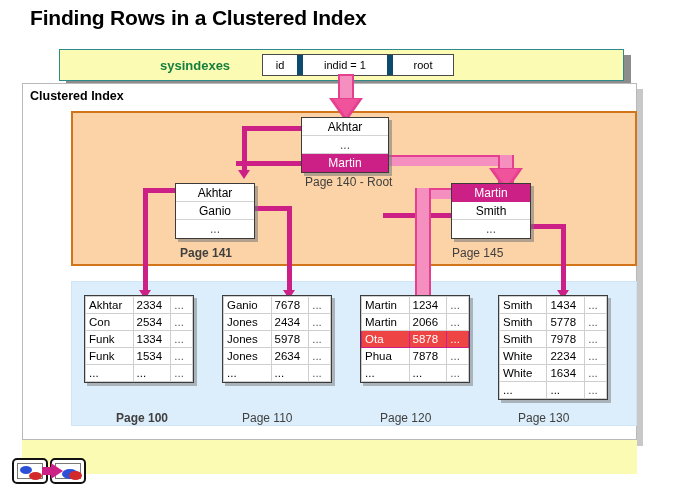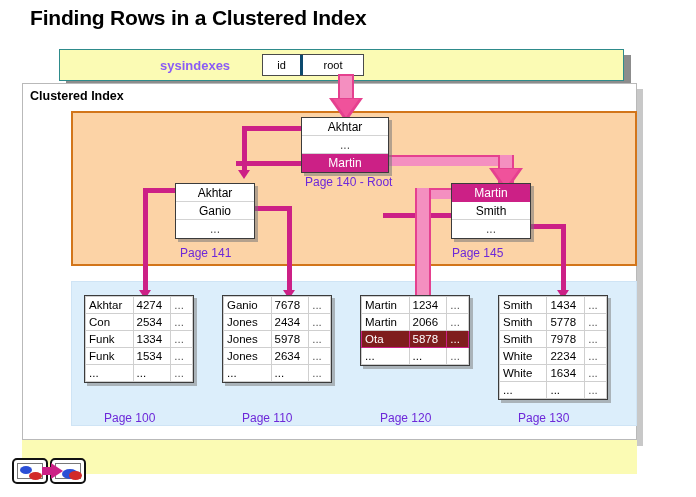--- a/index.html
+++ b/index.html
@@ -26,29 +26,29 @@
     background:#fbfbb4;border:1px solid #2e8b8b;box-sizing:border-box;
   }
   .sysband-shadow{
     position:absolute;left:624px;top:55px;width:7px;height:32px;background:#8c8c8c;
   }
   .sysband-shadow2{
     position:absolute;left:66px;top:81px;width:565px;height:6px;background:#8c8c8c;
   }
   .sysindexes-label{
     position:absolute;left:160px;top:58px;
-    font-size:13px;font-weight:bold;color:#8b5cf6;
+    font-size:13px;font-weight:bold;color:#15803d;
   }
   .sysrow{
     position:absolute;left:262px;top:54px;height:22px;
     display:flex;background:#ffffff;border:1px solid #4a4a4a;box-sizing:border-box;
   }
   .sysrow .cell{
     display:flex;align-items:center;justify-content:center;
-    font-size:11px;color:#000;border-right:3px solid #0c4a6e;box-sizing:border-box;
+    font-size:11px;color:#000;border-right:6px solid #0c4a6e;box-sizing:border-box;
   }
   .sysrow .cell:last-child{border-right:none;}
   .c-id{width:40px;}
   .c-indid{width:90px;}
   .c-root{width:60px;}
 
   
   .ci-panel{
     position:absolute;left:22px;top:83px;width:615px;height:357px;
     background:#ffffff;border:1px solid #b9b9b9;box-sizing:border-box;
@@ -84,41 +84,41 @@
     border-bottom:1px solid #d3d3d3;box-sizing:border-box;
     background:#ffffff;
   }
   .node .nrow:last-child{border-bottom:none;}
   .node .nrow.hl{
     background:#cc2086;color:#ffffff;border-bottom:none;
   }
   .node .nrow.dots{color:#555;font-size:12px;}
 
   .pglabel{
-    position:absolute;font-size:12px;color:#6d28d9;white-space:nowrap;z-index:6;
+    position:absolute;font-size:12px;color:#404040;white-space:nowrap;z-index:6;
   }
 
   
   .leafpage{
     position:absolute;background:#ffffff;
     border:1px solid #3b3b3b;box-sizing:border-box;
     box-shadow:3px 3px 0 rgba(120,120,120,0.5);
     z-index:6;
   }
   .leafpage table{border-collapse:collapse;width:100%;}
   .leafpage td{
     height:17px;font-size:11.5px;color:#000;
     border:1px solid #cfcfcf;
     padding:0 3px;box-sizing:border-box;
     white-space:nowrap;
   }
   .leafpage td.k{width:48px;text-align:left;}
   .leafpage td.v{width:38px;text-align:left;}
   .leafpage td.e{width:22px;text-align:left;color:#555;}
-  .leafpage tr.hl td{background:#7f1d1d;color:#ffffff;border-color:#cc2086;}
+  .leafpage tr.hl td{background:#ef4444;color:#ffffff;border-color:#cc2086;}
 
   
   .mg{position:absolute;background:#cc2086;z-index:4;}
   .arrowdown{
     position:absolute;width:0;height:0;
     border-left:6px solid transparent;border-right:6px solid transparent;
     border-top:9px solid #cc2086;z-index:4;
   }
 
   
@@ -162,20 +162,21 @@
 <div id="stage">
 
   <div class="title">Finding Rows in a Clustered Index</div>
 
   <div class="sysband-shadow"></div>
   <div class="sysband-shadow2"></div>
   <div class="sysband"></div>
   <div class="sysindexes-label">sysindexes</div>
   <div class="sysrow">
     <div class="cell c-id">id</div>
+    <div class="cell c-indid">indid = 1</div>
     <div class="cell c-root">root</div>
   </div>
 
   <div class="ci-shadow-r"></div>
   <div class="ci-shadow-b"></div>
   <div class="ci-panel"></div>
   <div class="ci-title">Clustered Index</div>
 
   <div class="idx-region"></div>
   <div class="leaf-region"></div>
@@ -198,21 +199,21 @@
   <div class="bigpink" style="left:389px;top:155px;width:120px;height:11px;border-left:none;border-bottom:none;"></div>
   <div class="bigpink" style="left:498px;top:155px;width:16px;height:28px;border-top:none;border-bottom:none;"></div>
   <div class="bigarrowhead" style="left:489px;top:168px;"></div>
   <div class="bigarrowhead-in" style="left:493px;top:169px;"></div>
 
   <div class="node" style="left:175px;top:183px;width:80px;height:56px;">
     <div class="nrow">Akhtar</div>
     <div class="nrow">Ganio</div>
     <div class="nrow dots">...</div>
   </div>
-  <div class="pglabel" style="left:180px;top:246px;">Page 141</div>
+  <div class="pglabel" style="left:180px;top:246px;font-weight:bold;">Page 141</div>
 
   <div class="mg" style="left:143px;top:188px;width:34px;height:5px;"></div>
   <div class="mg" style="left:143px;top:188px;width:5px;height:104px;"></div>
   <div class="arrowdown" style="left:139px;top:290px;"></div>
 
   <div class="mg" style="left:254px;top:206px;width:38px;height:5px;"></div>
   <div class="mg" style="left:287px;top:206px;width:5px;height:86px;"></div>
   <div class="arrowdown" style="left:283px;top:290px;"></div>
 
   <div class="node" style="left:451px;top:183px;width:80px;height:56px;">
@@ -232,21 +233,21 @@
   <div class="arrowdown" style="left:557px;top:290px;"></div>
 
   <div class="mg" style="left:236px;top:161px;width:66px;height:5px;z-index:3;"></div>
   <div class="mg" style="left:383px;top:213px;width:70px;height:5px;z-index:3;"></div>
 
   <div class="leafpage" style="left:84px;top:295px;width:110px;">
     <table>
         <tbody>
       <tr>
             <td class="k">Akhtar</td>
-            <td class="v">4274</td>
+            <td class="v">2334</td>
             <td class="e">...</td>
           </tr>
       <tr>
             <td class="k">Con</td>
             <td class="v">2534</td>
             <td class="e">...</td>
           </tr>
       <tr>
             <td class="k">Funk</td>
             <td class="v">1334</td>
@@ -258,21 +259,21 @@
             <td class="e">...</td>
           </tr>
       <tr>
             <td class="k">...</td>
             <td class="v">...</td>
             <td class="e">...</td>
           </tr>
     </tbody>
       </table>
   </div>
-  <div class="pglabel" style="left:104px;top:411px;">Page 100</div>
+  <div class="pglabel" style="left:116px;top:411px;font-weight:bold;">Page 100</div>
 
   <div class="leafpage" style="left:222px;top:295px;width:110px;">
     <table>
         <tbody>
       <tr>
             <td class="k">Ganio</td>
             <td class="v">7678</td>
             <td class="e">...</td>
           </tr>
       <tr>
@@ -309,20 +310,25 @@
             <td class="e">...</td>
           </tr>
       <tr>
             <td class="k">Martin</td>
             <td class="v">2066</td>
             <td class="e">...</td>
           </tr>
       <tr class="hl">
             <td class="k">Ota</td>
             <td class="v">5878</td>
+            <td class="e">...</td>
+          </tr>
+      <tr>
+            <td class="k">Phua</td>
+            <td class="v">7878</td>
             <td class="e">...</td>
           </tr>
       <tr>
             <td class="k">...</td>
             <td class="v">...</td>
             <td class="e">...</td>
           </tr>
     </tbody>
       </table>
   </div>

